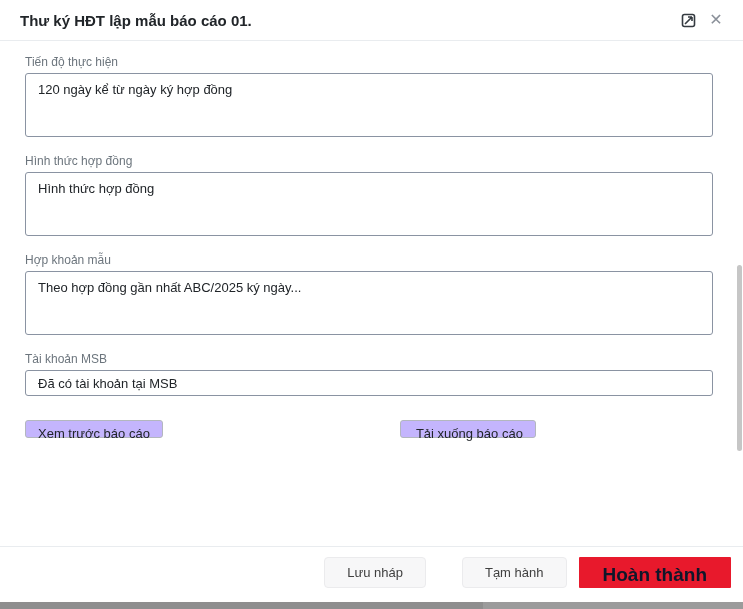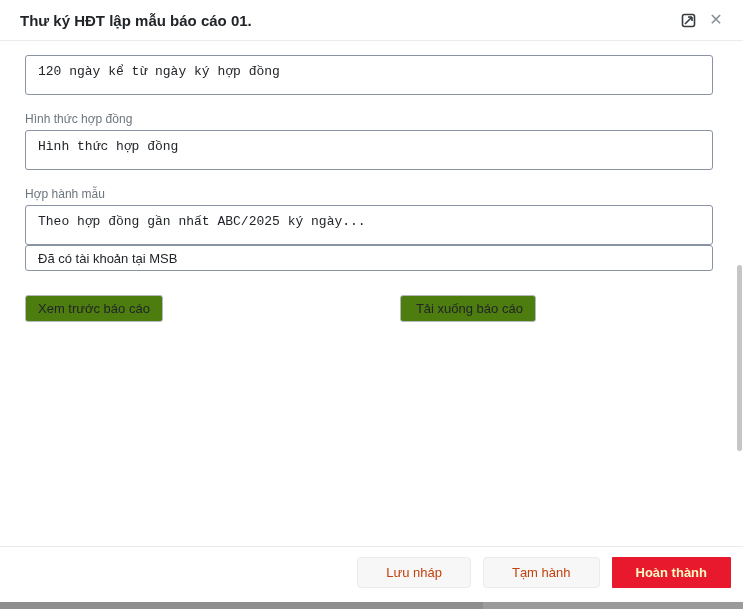--- a/index.html
+++ b/index.html
@@ -58,57 +58,58 @@
     border-radius: 3px;
     font-family: "Liberation Sans", "DejaVu Sans", sans-serif;
     font-size: 13px;
     color: #212529;
     padding: 7px 12px;
     background: #fff;
     resize: none;
     outline: none;
     line-height: 1.45;
   }
-  textarea.h-std { height: 40px; font-family: Liberation Mono, monospace; }
+  textarea.h-std { height: 64px; }
   textarea.h-tall { height: 71px; }
   input.field-box { height: 26px; padding: 3px 12px; }
   .preview-row {
     display: flex;
     margin-top: 24px;
   }
   .btn-outline {
     font-family: "Liberation Sans", "DejaVu Sans", sans-serif;
     font-size: 13px; font-weight: 500; color: #212529;
-    background: #4d7c0f;
+    background: #c4b5fd;
     border: 1px solid #b3b7be;
     border-radius: 3px;
     padding: 5px 12px;
-    height: 27px;
+    height: 18px;
     cursor: pointer;
   }
   .btn-download { margin-left: 237px; padding-left: 15px; }
   .modal-footer {
     border-top: 1px solid #e9ecef;
     margin-top: 9px;
     padding: 10px 12px;
     display: flex; justify-content: flex-end; align-items: center; gap: 12px;
   }
   .btn-soft {
     font-family: "Liberation Sans", "DejaVu Sans", sans-serif;
-    font-size: 13px; color: #c2410c;
+    font-size: 13px; color: #404040;
     background: #f7f7f8;
     border: 1px solid #ebebed;
     border-radius: 4px;
-    padding: 7px 28px;
+    padding: 7px 22px;
     height: 31px;
     cursor: pointer;
+    margin-left: 24px;
   }
   .btn-primary {
     font-family: "Liberation Sans", "DejaVu Sans", sans-serif;
-    font-size: 13px; font-weight: bold; color: #fef9c3;
+    font-size: 19px; font-weight: bold; color: #0f172a;
     background: #e8192c;
     border: none;
     border-radius: 1px;
     padding: 7px 24px;
     height: 31px;
     cursor: pointer;
   }
   .scrollbar-thumb {
     position: absolute; right: 1px; top: 265px;
     width: 5px; height: 186px;
@@ -132,29 +133,31 @@
         </svg>
       </button>
       <button class="icon-btn">
         <span class="close-glyph">✕</span>
       </button>
     </div>
   </div>
 
   <div class="modal-body">
 
+    <label class="field-label">Tiến độ thực hiện</label>
     <textarea class="field-box h-std" style="">120 ngày kể từ ngày ký hợp đồng</textarea>
 
     <label class="field-label">Hình thức hợp đồng</label>
     <textarea class="field-box h-std" style="">Hình thức hợp đồng</textarea>
 
 
-    <label class="field-label">Hợp hành mẫu</label>
+    <label class="field-label">Hợp khoản mẫu</label>
     <textarea class="field-box h-std" style="">Theo hợp đồng gần nhất ABC/2025 ký ngày...</textarea>
 
+    <label class="field-label">Tài khoản MSB</label>
     <input class="field-box" type="text" value="Đã có tài khoản tại MSB" style="">
 
     <div class="preview-row">
       <button class="btn-outline">Xem trước báo cáo</button>
       <button class="btn-outline btn-download">Tải xuống báo cáo</button>
     </div>
 
   </div>
 
   <div class="modal-footer">

